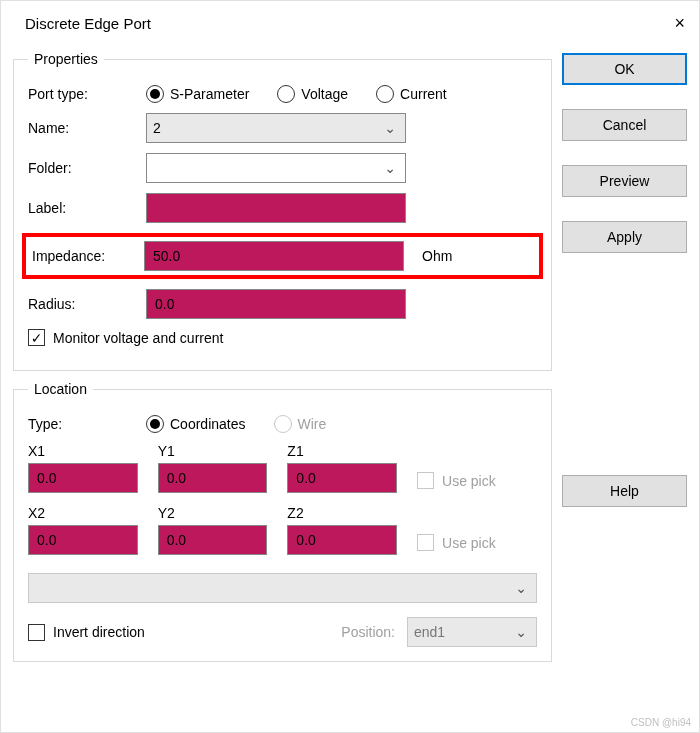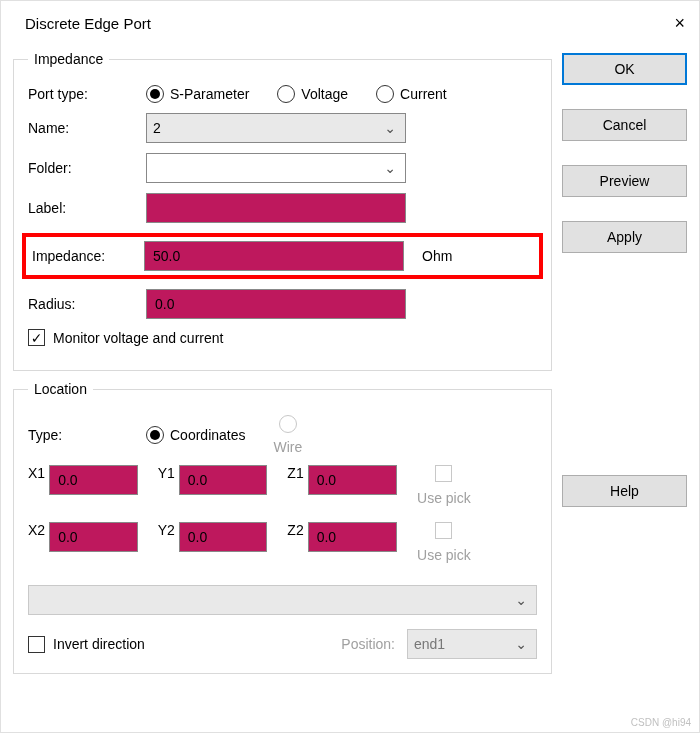--- a/index.html
+++ b/index.html
@@ -11,21 +11,21 @@
 
   .body { padding: 0 12px 8px 12px; display: flex; gap: 10px; }
   .main-col { flex: 1; }
   .side-col { width: 125px; display: flex; flex-direction: column; gap: 24px; padding-top: 12px; }
 
   fieldset.group { border: 1px solid #d9d9d9; margin: 10px 0 0 0; padding: 8px 14px 14px 14px; }
   fieldset.group > legend { padding: 0 6px; font-size: 14px; color: #000; }
 
   .row { display: flex; align-items: center; margin: 10px 0; gap: 8px; }
   .lbl { width: 110px; color: #000; }
-  .lbl.disabled, span.disabled { color: #a0a0a0; flex-direction: column; }
+  .lbl.disabled, span.disabled { color: #a0a0a0; }
 
   .radio-set { display: flex; gap: 28px; align-items: center; }
   .radio { display: inline-flex; align-items: center; gap: 6px; }
   .radio-circle { width: 18px; height: 18px; border: 1px solid #333; border-radius: 50%; display: inline-flex; align-items: center; justify-content: center; background: #fff; }
   .radio-circle.sel::after { content: ""; width: 10px; height: 10px; background: #000; border-radius: 50%; }
   .radio.disabled { color: #a0a0a0; }
   .radio.disabled .radio-circle { border-color: #c8c8c8; }
 
   .combo, .textin { height: 30px; border: 1px solid #888; background: #be185d; display: flex; align-items: center; padding: 0 6px; }
   .combo { justify-content: space-between; background: #e9e9e9; }
@@ -40,21 +40,21 @@
   .chk-box { width: 17px; height: 17px; border: 1px solid #333; background: #fff; display: inline-flex; align-items: center; justify-content: center; font-size: 14px; line-height: 1; }
   .chk-box.disabled { border-color: #c8c8c8; }
 
   .btn { height: 32px; border: 1px solid #adadad; background: #e1e1e1; display: flex; align-items: center; justify-content: center; cursor: default; }
   .btn.primary { border: 2px solid #0078d7; background: #e1e1e1; }
   .side-col .spacer { flex: 0 0 174px; }
 
   .impedance-hl { border: 4px solid #ff0000; padding: 4px 6px; display: flex; align-items: center; gap: 8px; margin-left: -6px; margin-right: -6px; }
 
   .coords-grid { display: flex; gap: 20px; margin-top: 4px; }
-  .coord-col { flex: 1; display: flex; gap: 4px; }
+  .coord-col { flex: 1; display: flex; flex-direction: column; gap: 4px; }
   .coord-col .textin { width: 100%; }
   .pick-col { width: 120px; display: flex; align-items: flex-end; padding-bottom: 4px; }
 
   .full-combo { width: 100%; }
   .posrow { display: flex; align-items: center; justify-content: flex-end; gap: 12px; margin-top: 14px; }
   .posrow .left { margin-right: auto; }
 
   .watermark { position: absolute; right: 8px; bottom: 4px; font-size: 10px; color: #c0c0c0; }
 </style>
 </head>
@@ -64,21 +64,21 @@
 
   <div class="titlebar">
     <span class="title">Discrete Edge Port</span>
     <span class="close">×</span>
   </div>
 
   <div class="body">
     <div class="main-col">
 
       <fieldset class="group">
-        <legend>Impedance</legend>
+        <legend>Properties</legend>
 
         <div class="row">
           <span class="lbl">Port type:</span>
           <div class="radio-set">
             <span class="radio">
               <span class="radio-circle sel"></span>
               <span>S-Parameter</span>
             </span>
             <span class="radio">
               <span class="radio-circle"></span>

